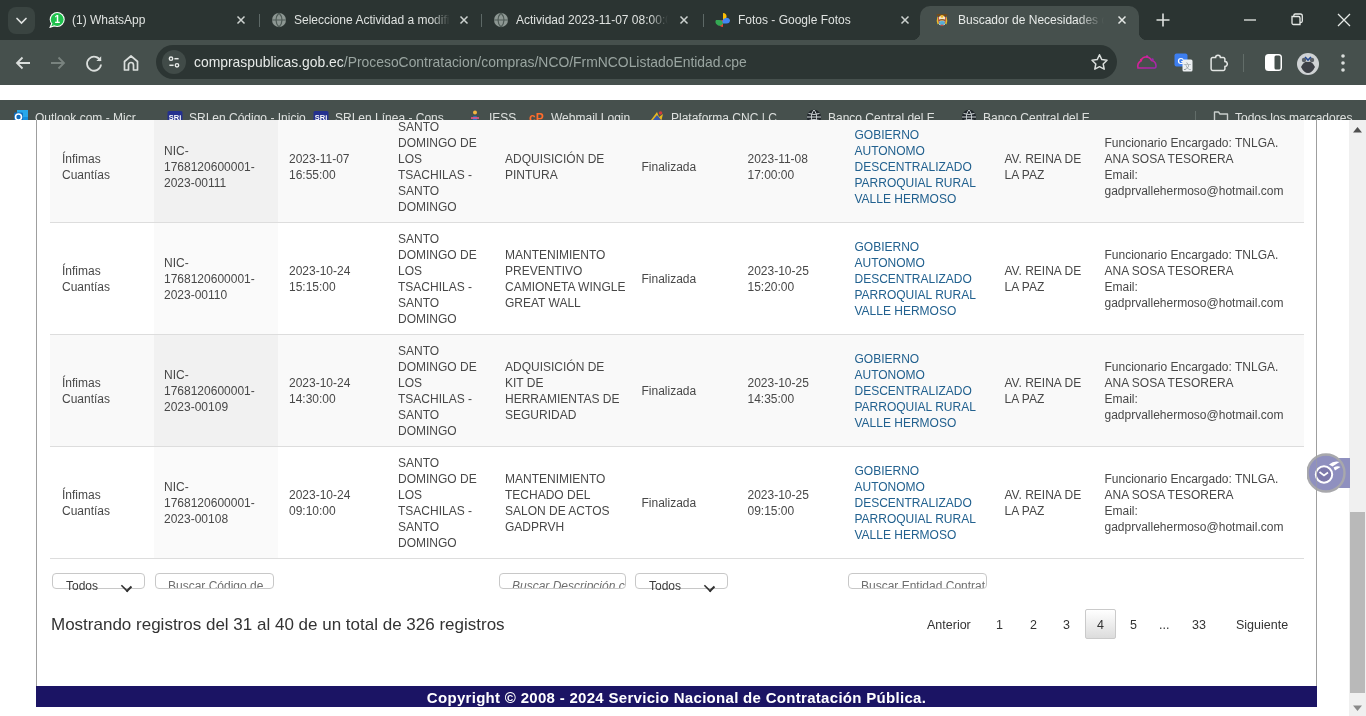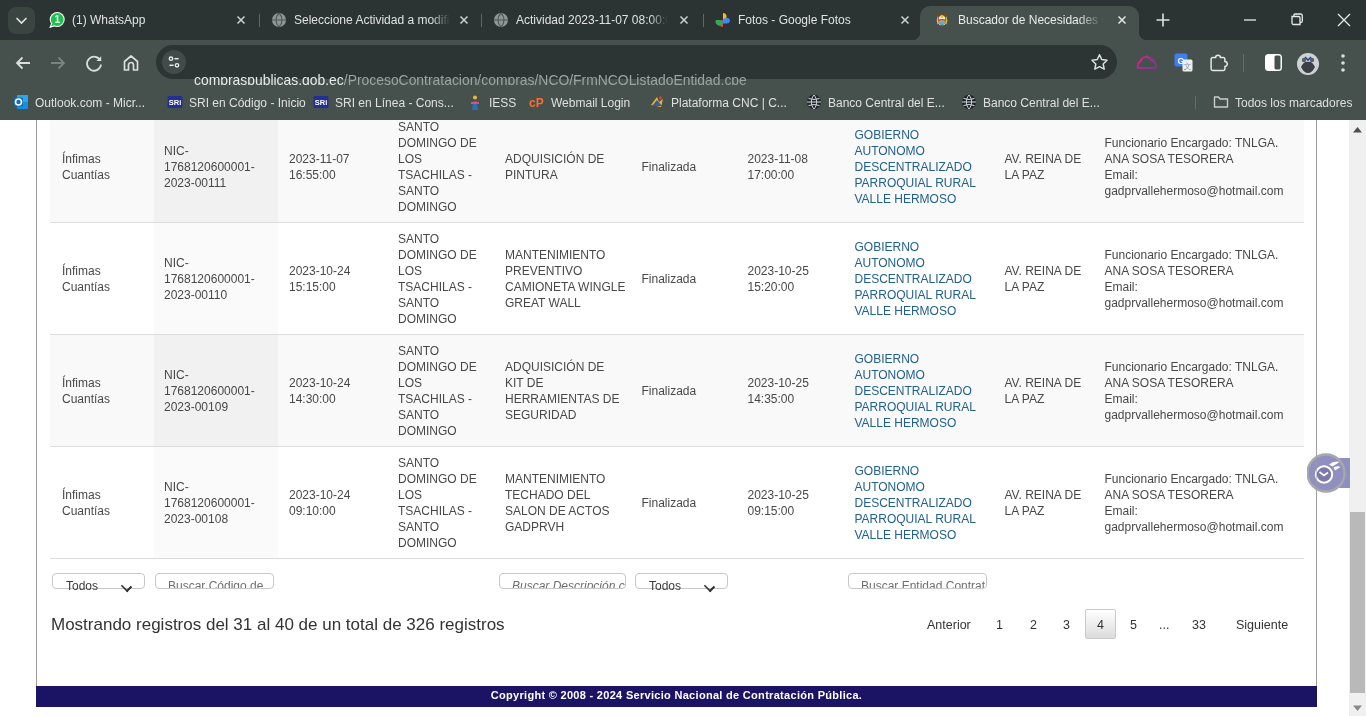--- a/index.html
+++ b/index.html
@@ -3,21 +3,21 @@
 <meta charset="utf-8">
 <style>
 * { margin:0; padding:0; box-sizing:border-box; }
 html,body { width:1366px; height:716px; overflow:hidden; background:#fff;
   font-family:"Liberation Sans", sans-serif; }
 #stage { position:relative; width:1366px; height:716px; overflow:hidden; }
 
 
 #tabbar { position:absolute; left:0; top:0; width:1366px; height:40px; background:#2b3432; }
 #toolbar { position:absolute; left:0; top:40px; width:1366px; height:45px; background:#46504d; }
-#bookbar { position:absolute; left:0; top:85px; width:1366px; height:35px; background:#46504d; }
+#bookbar { position:absolute; left:0; top:100px; width:1366px; height:35px; background:#46504d; }
 
 .tsearch { position:absolute; left:8px; top:7px; width:27px; height:27px; border-radius:8px; background:#3a4441; }
 .tsearch svg { position:absolute; left:6px; top:6px; }
 
 .tab { position:absolute; top:0; height:40px; }
 .tab .fav { position:absolute; left:7px; top:12px; width:16px; height:16px; }
 .tab .ttl { position:absolute; left:30px; top:13px; font-size:12px; color:#dfe2e0; white-space:nowrap; overflow:hidden; }
 .tab .cls { position:absolute; top:13px; width:14px; height:14px; color:#cdd2d0; }
 .tabsep { position:absolute; top:14px; width:1px; height:13px; background:#5d6866; }
 
@@ -27,21 +27,21 @@
   -webkit-mask-image:linear-gradient(90deg,#000 82%,transparent); mask-image:linear-gradient(90deg,#000 82%,transparent); }
 #activetab .cls { position:absolute; right:10px; top:7px; width:14px; height:14px; color:#e4e7e5; }
 
 .wbtn { position:absolute; top:0; width:14px; height:40px; color:#e6e9e7; }
 #newtab { position:absolute; left:1155px; top:12px; width:16px; height:16px; color:#dfe2e0; }
 
 
 .navic { position:absolute; top:13px; color:#dadedc; }
 #omnibox { position:absolute; left:156px; top:5px; width:961px; height:34px; border-radius:17px; background:#2c3533; }
 #omnibox .tune { position:absolute; left:6px; top:5px; width:24px; height:24px; }
-#omnibox .url { position:absolute; left:38px; top:8.5px; font-size:13.9px; color:#e7eae8; white-space:nowrap;margin-top:18px; }
+#omnibox .url { position:absolute; left:38px; top:8.5px; font-size:13.9px; color:#e7eae8; white-space:nowrap; }
 #omnibox .url .dim { color:#9aa5a1; }
 .ricon { position:absolute; top:13px; }
 
 
 .bm { position:absolute; top:7px; height:20px; }
 .bm .bfav { position:absolute; left:0; top:2px; width:16px; height:16px; }
 .bm .btxt { position:absolute; left:22px; top:4px; font-size:12px; color:#dde0de; white-space:nowrap; }
 
 
 #page { position:absolute; left:0; top:120px; width:1349px; height:596px; background:#fff; overflow:hidden; }
@@ -66,21 +66,21 @@
 .finp { padding:5px 0 0 12px; color:#6e6e6e; white-space:nowrap; overflow:hidden; }
 
 #info { position:absolute; left:51px; top:495px; font-size:17px; color:#333; }
 
 #pagin { position:absolute; left:920px; top:484px; font-size:12.5px; color:#333; }
 .pbtn { position:absolute; top:14px; }
 #pcur { position:absolute; left:165px; top:5px; width:31px; height:30px; border:1px solid #cacaca; border-radius:2px;
   background:linear-gradient(#fff, #dcdcdc); text-align:center; padding-top:8px; }
 
 #foot { position:absolute; left:36px; top:566px; width:1281px; height:21px; background:#1b1464;
-  color:#fff; font-size:11px; font-weight:bold; letter-spacing:0.3px; text-align:center; padding-top:3px; }
+  color:#fff; font-size:15px; font-weight:bold; letter-spacing:0.3px; text-align:center; padding-top:3px; }
 
 
 #sb { position:absolute; left:1349px; top:120px; width:17px; height:596px; background:#f0f0f0; }
 #sbthumb { position:absolute; left:1px; top:392px; width:15px; height:181px; background:#b9b9b9; }
 
 
 #widget { position:absolute; left:1307px; top:453px; width:40px; height:40px; }
 </style>
 </head>
 <body>

